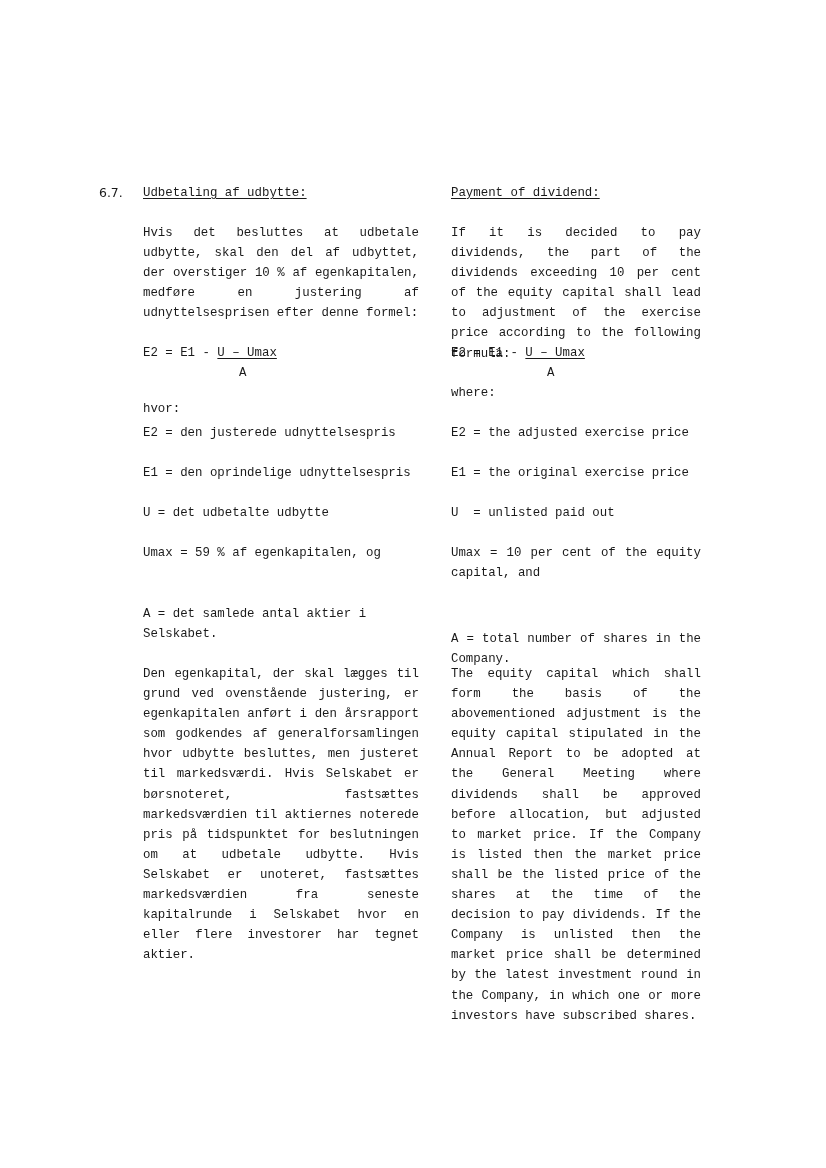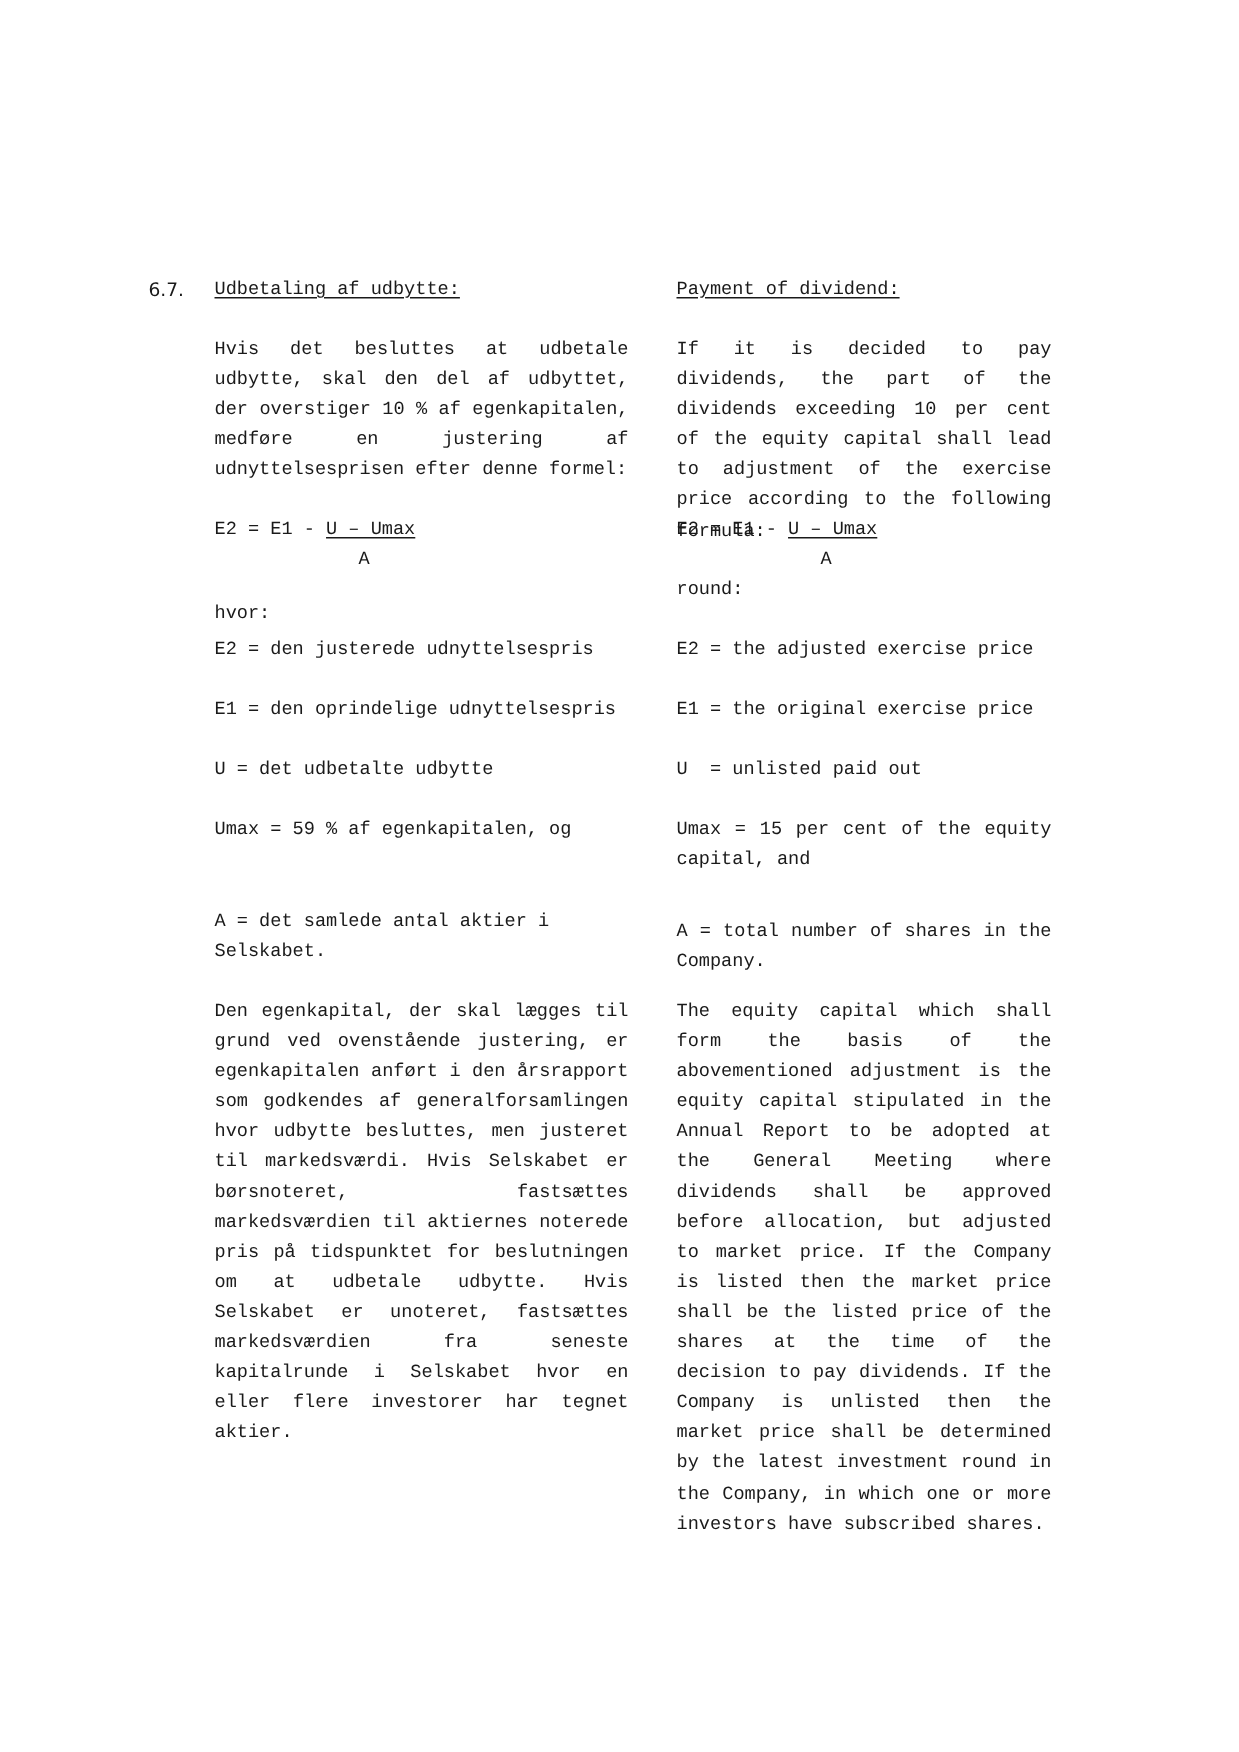--- a/index.html
+++ b/index.html
@@ -55,28 +55,28 @@
     </div>
     <div class="block" style="top:40px">
       <p class="just">If it is decided to pay dividends, the part of the dividends exceeding 10 per cent of the equity capital shall lead to adjustment of the exercise price according to the following formula:</p>
     </div>
     <div class="block" style="top:160px">
       <div class="formula-line"><span>E2 = E1 - </span><span class="u">U – Umax</span></div>
       <div style="position:relative;height:20px;">
           <span class="denom">A</span>
         </div>
     </div>
-    <div class="block" style="top:200px">round:</div>
+    <div class="block" style="top:200px">where:</div>
     <div class="block" style="top:240px">E2 = the adjusted exercise price</div>
     <div class="block formula-line" style="top:280px">E1 = the original exercise price</div>
     <div class="block formula-line" style="top:320px">U  = unlisted paid out</div>
     <div class="block" style="top:360px">
-      <p class="just">Umax = 15 per cent of the equity capital, and</p>
+      <p class="just">Umax = 10 per cent of the equity capital, and</p>
     </div>
-    <div class="block" style="top:428px">
+    <div class="block" style="top:446px">
       <p class="just">A = total number of shares in the Company.</p>
     </div>
     <div class="block" style="top:481px">
       <p class="just">The equity capital which shall form the basis of the abovementioned adjustment is the equity capital stipulated in the Annual Report to be adopted at the General Meeting where dividends shall be approved before allocation, but adjusted to market price. If the Company is listed then the market price shall be the listed price of the shares at the time of the decision to pay dividends. If the Company is unlisted then the market price shall be determined by the latest investment round in the Company, in which one or more investors have subscribed shares.</p>
     </div>
   </div>
 
 </div>
 
 </body></html>

